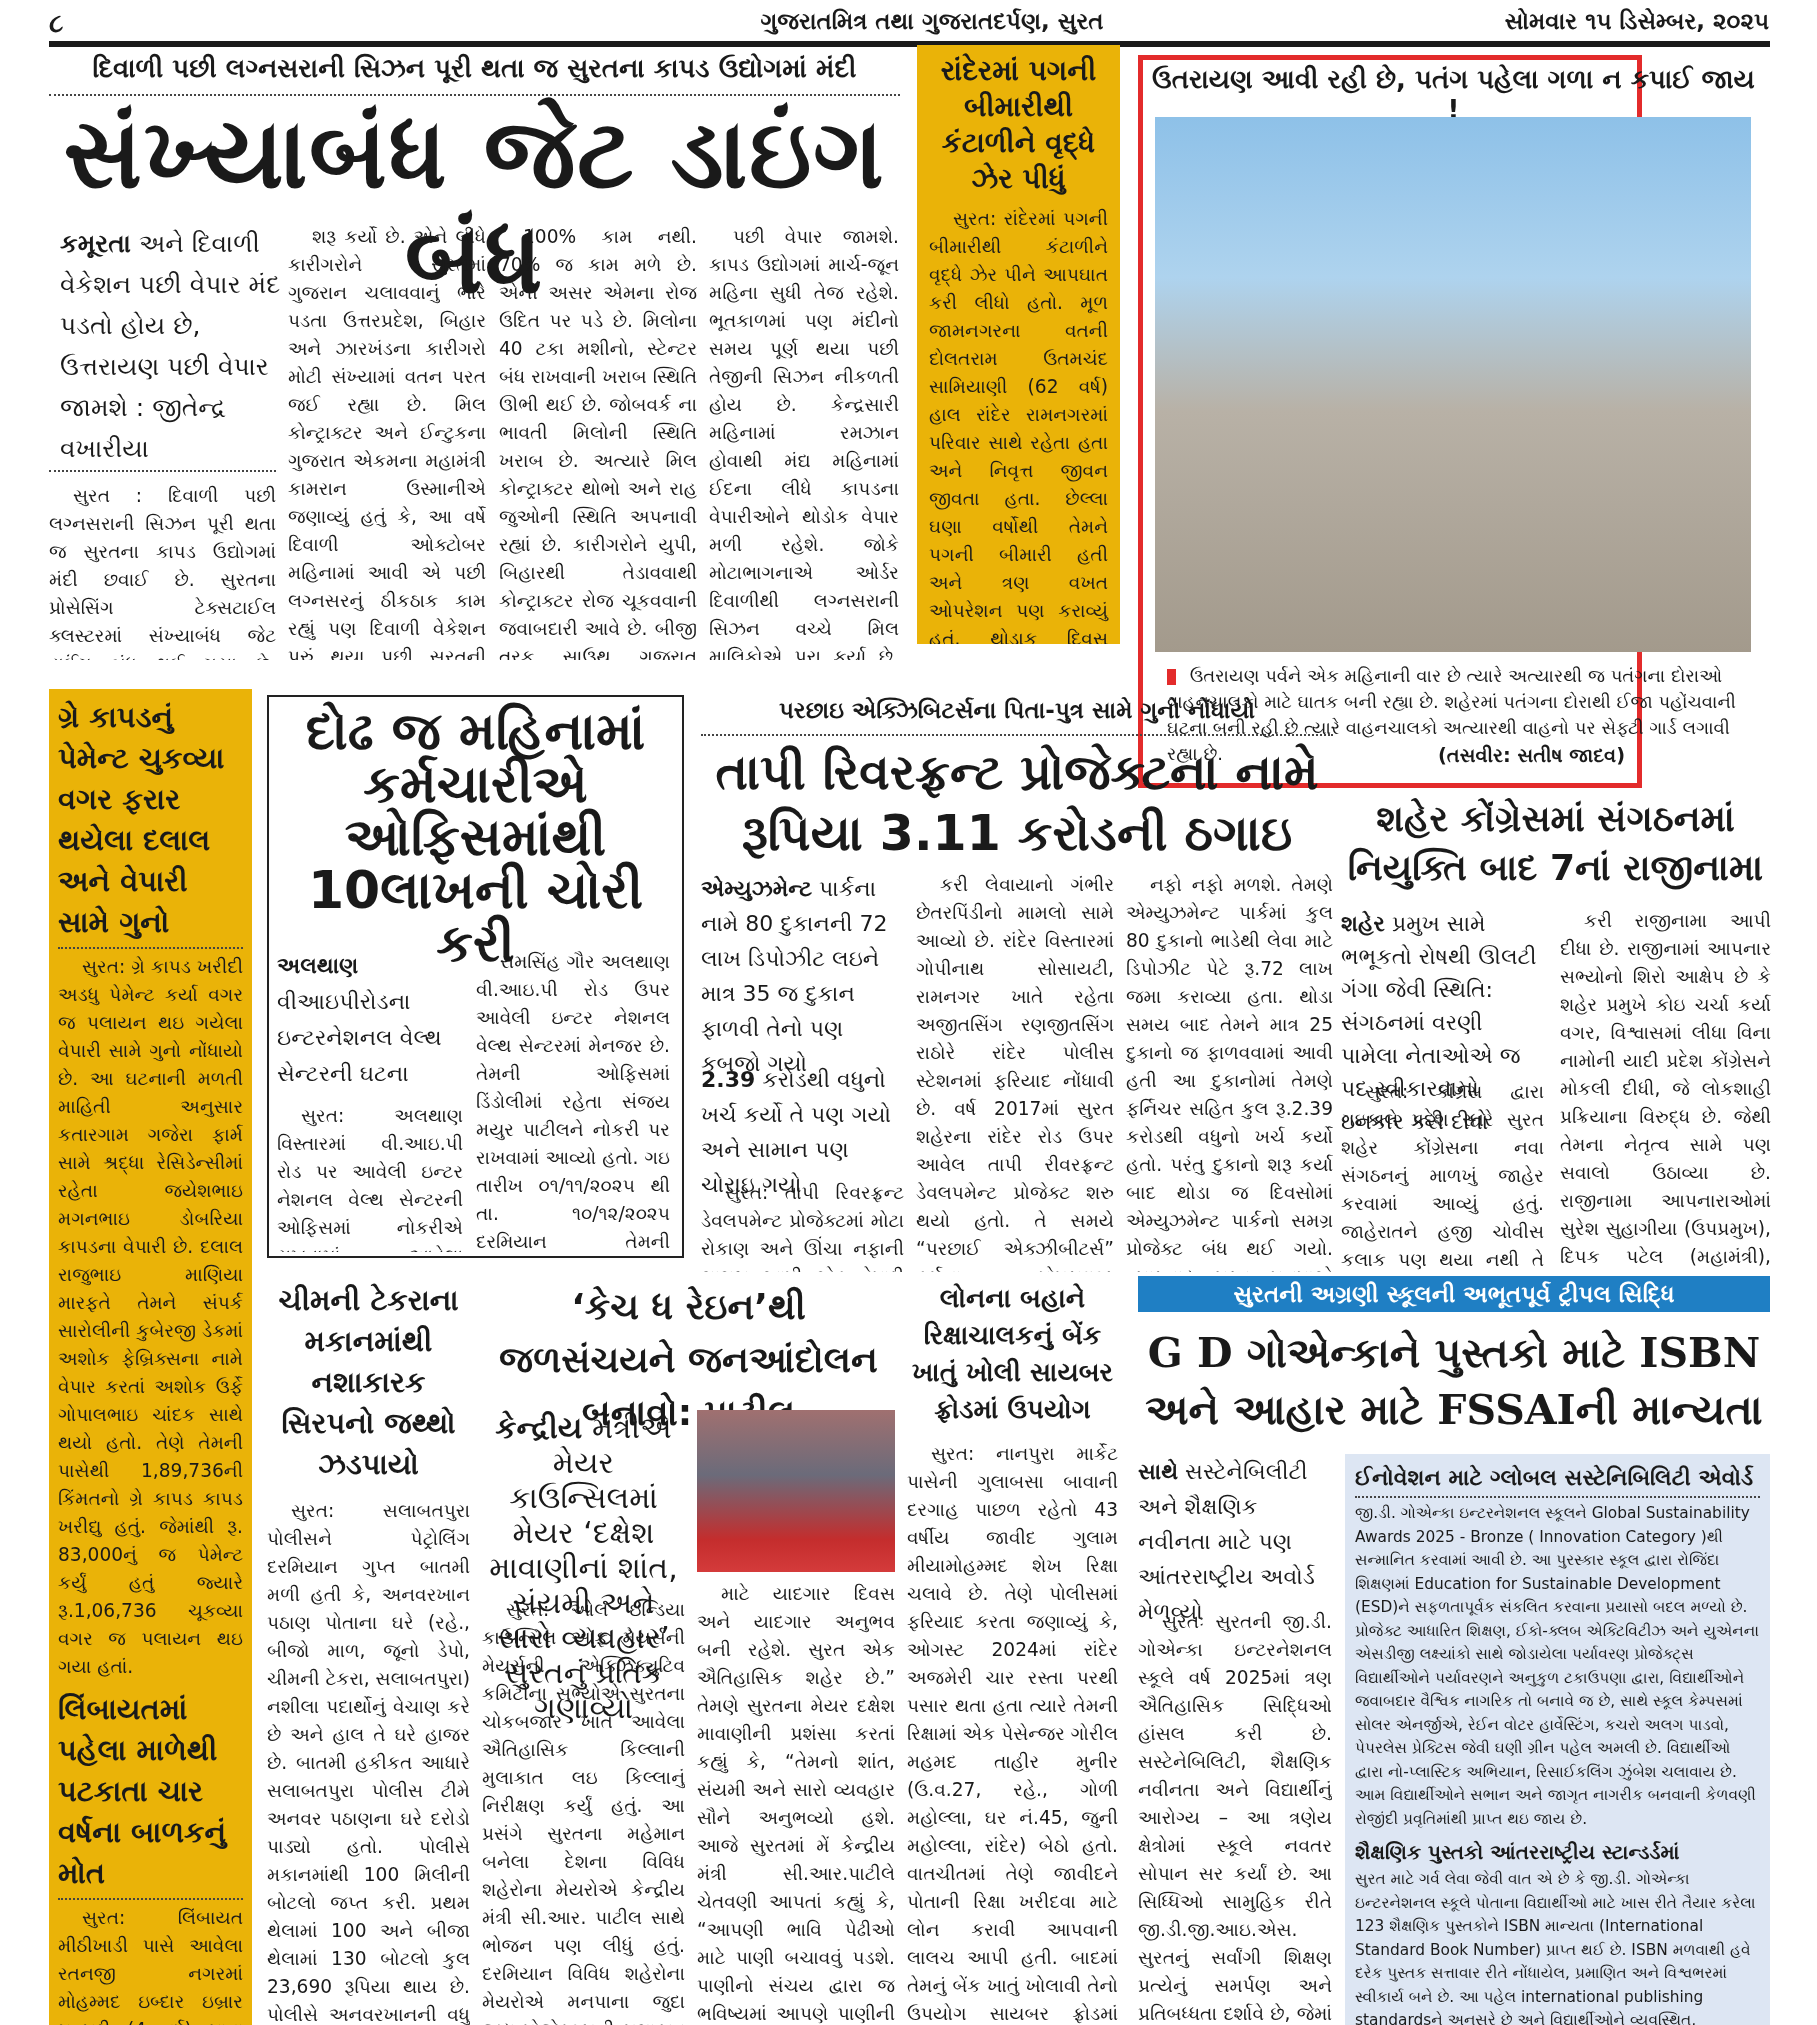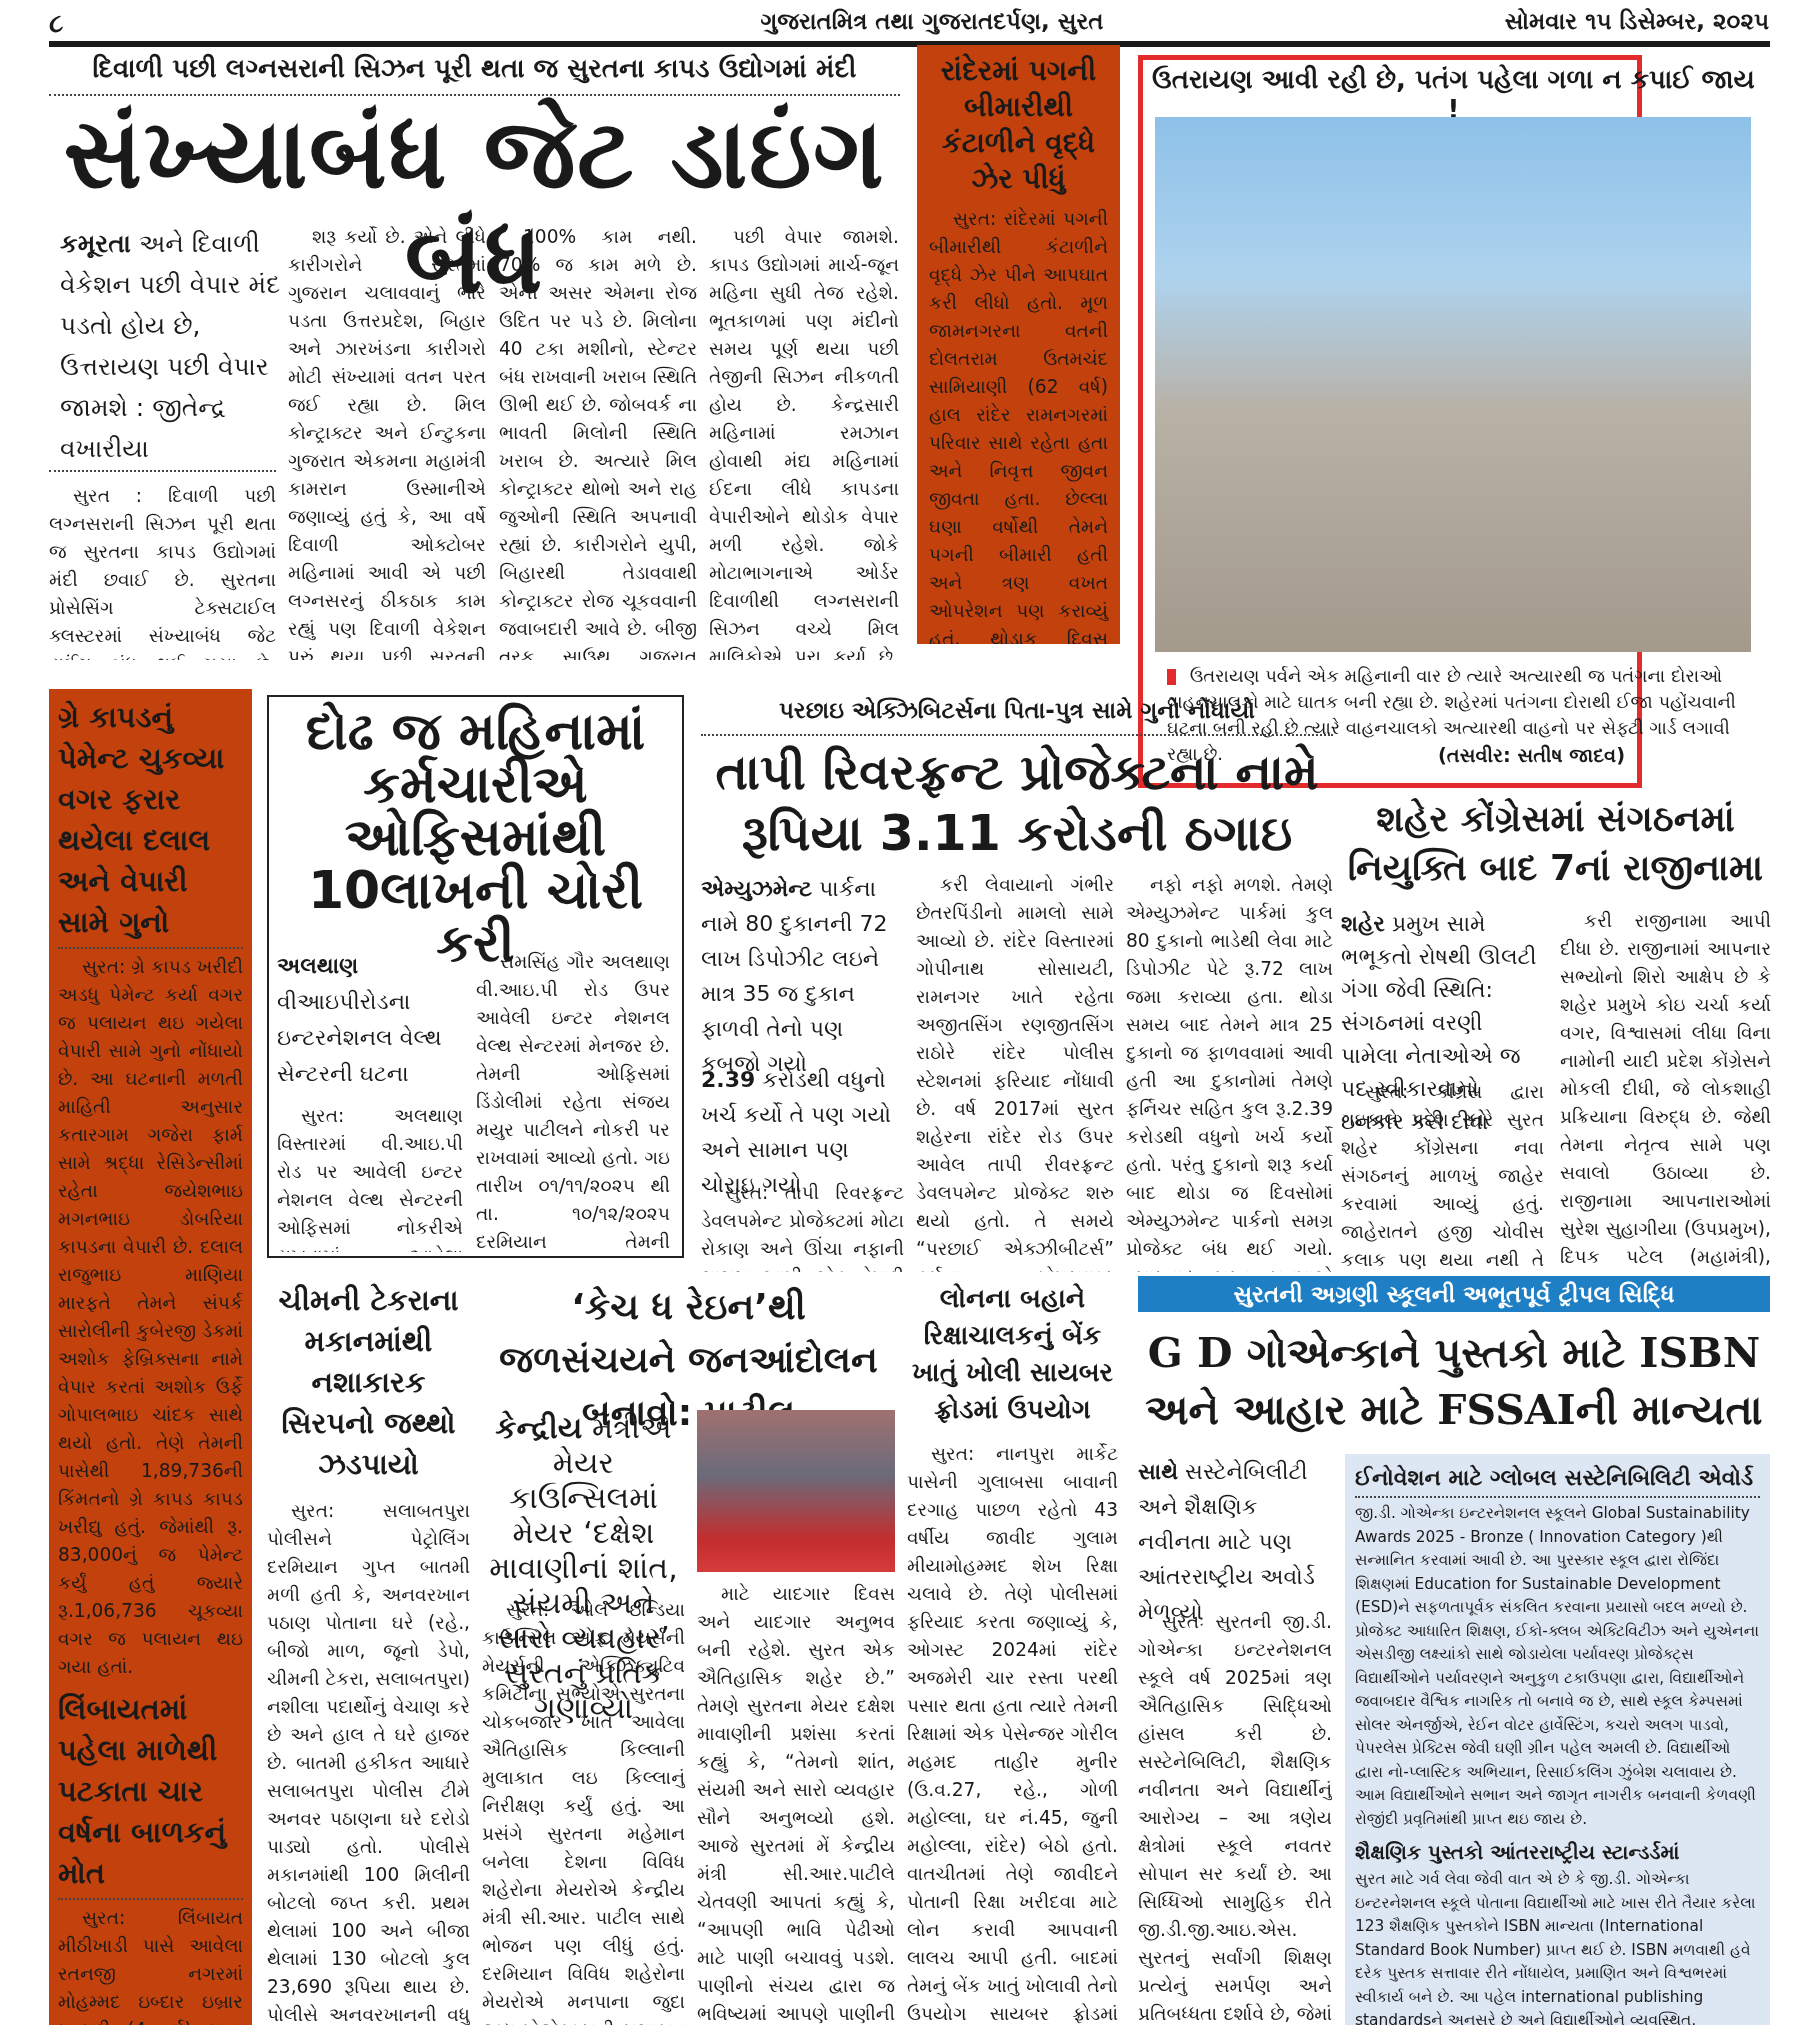--- a/index.html
+++ b/index.html
@@ -4,21 +4,21 @@
 <style>
   html,body{margin:0;padding:0;background:#fff;}
   body{width:1818px;height:2487px;position:relative;overflow:hidden;font-family:"DejaVu Sans",sans-serif;color:#1a1a1a;}
   .abs{position:absolute;box-sizing:border-box;}
   .hdr{font-family:"DejaVu Sans",sans-serif;font-size:26px;font-weight:bold;}
   .rule{background:#1a1a1a;}
   .dots{border-bottom:2.4px dotted #444;}
   .body{font-size:18.6px;line-height:28px;text-align:justify;}
   .body p{margin:0;text-indent:24px;}
   .col{overflow:hidden;}
-  .gray{background:#c2410c;}
+  .gray{background:#eab308;}
   .kick{font-weight:bold;text-align:center;}
   .big{font-weight:bold;text-align:center;line-height:1.08;}
   .side-h{font-weight:bold;font-size:29px;line-height:41px;}
   .lead{font-size:25px;line-height:41px;}
   .lead b{font-weight:900;}
   .photo{background:linear-gradient(180deg,#8ec1e8 0%,#aed3ee 30%,#b8b1a6 55%,#a39a8c 100%);}
   .caption{font-size:18px;line-height:26px;}
   .redbox{border:5.7px solid #e32b2b;}
   .bluebar{background:#1f7fc4;color:#fff;text-align:center;font-weight:bold;}
   .bluebox{background:#dde6f3;}

